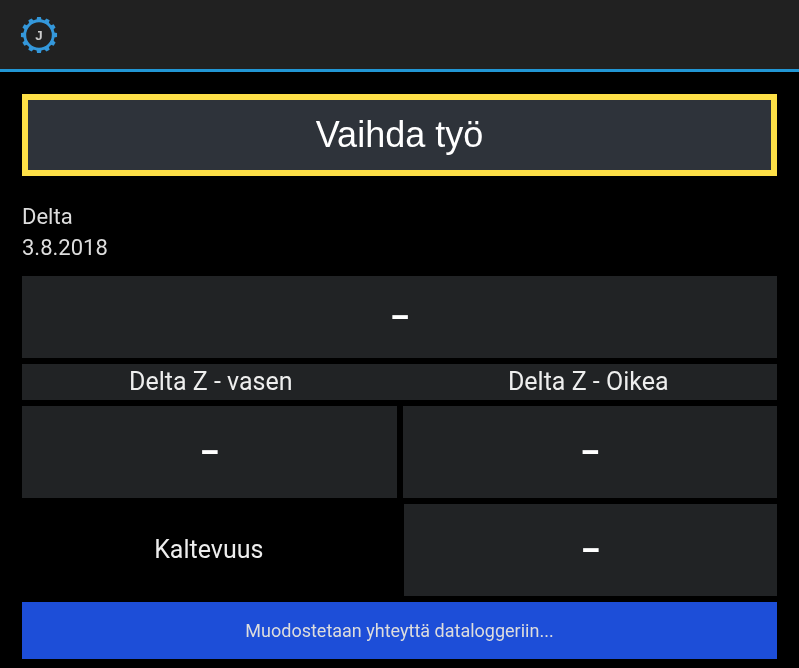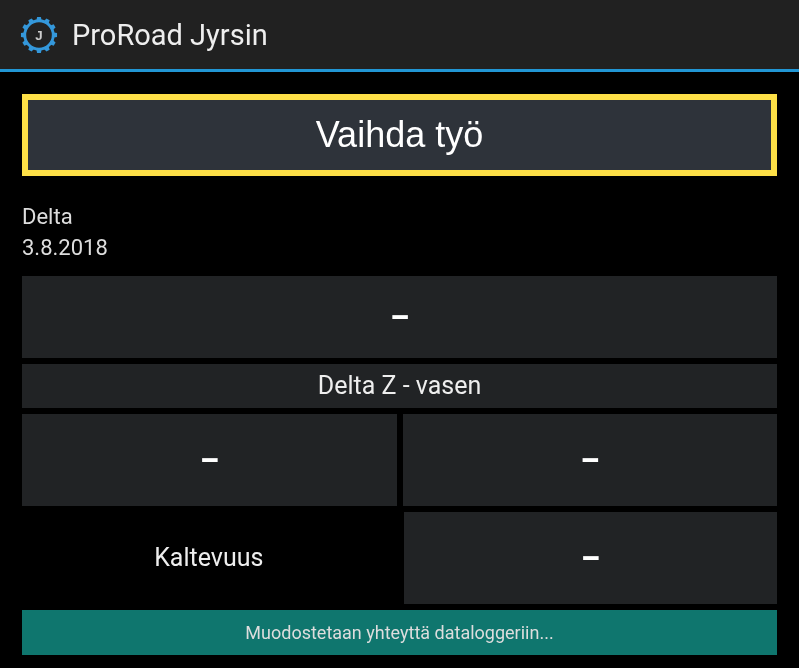--- a/index.html
+++ b/index.html
@@ -71,21 +71,21 @@
     }
     .dash {
       font-weight: 900;
       font-size: 30px;
       color: #fff;
     }
     .label-row {
       display: flex;
       background: #212325;
       margin-bottom: 6px;
-      height: 44px;
+      height: 36px;
     }
     .label-cell {
       flex: 1;
       display: flex;
       align-items: center;
       justify-content: center;
       font-size: 25px;
       color: #eee;
     }
     .two-col {
@@ -117,25 +117,25 @@
     .kaltevuus-panel {
       flex: 1;
       background: #212325;
       height: 92px;
       display: flex;
       align-items: center;
       justify-content: center;
     }
     .status-bar {
       width: 100%;
-      background: #0f766e;
+      background: #1d4ed8;
       text-align: center;
       font-size: 18px;
       color: #ddd;
-      padding: 12px 0;
+      padding: 18px 0;
       margin-top: 6px;
     }
   </style>
 </head>
 <body>
 
 <div class="header">
   <div class="logo-icon">
     <svg viewBox="0 0 40 40">
       <defs>
@@ -152,37 +152,37 @@
         <use href="#tooth" transform="rotate(180)"></use>
         <use href="#tooth" transform="rotate(210)"></use>
         <use href="#tooth" transform="rotate(240)"></use>
         <use href="#tooth" transform="rotate(270)"></use>
         <use href="#tooth" transform="rotate(300)"></use>
         <use href="#tooth" transform="rotate(330)"></use>
         <text x="0" y="5" text-anchor="middle" font-size="14" font-weight="bold" fill="#ccc" font-family="Arial">J</text>
       </g>
     </svg>
   </div>
-  <div class="app-title">ProRoad Jyrsin</div>
 </div>
 
 <div class="content">
   <button class="main-button">Vaihda työ</button>
 
   <div class="info-text">
     <div>Delta</div>
     <div>3.8.2018</div>
   </div>
 
   <div class="panel panel-single">
     <span class="dash">–</span>
   </div>
 
   <div class="label-row">
     <div class="label-cell">Delta Z - vasen</div>
+    <div class="label-cell">Delta Z - Oikea</div>
   </div>
 
   <div class="two-col">
     <div class="col-panel">
       <span class="dash">–</span>
     </div>
     <div class="col-panel">
       <span class="dash">–</span>
     </div>
   </div>

